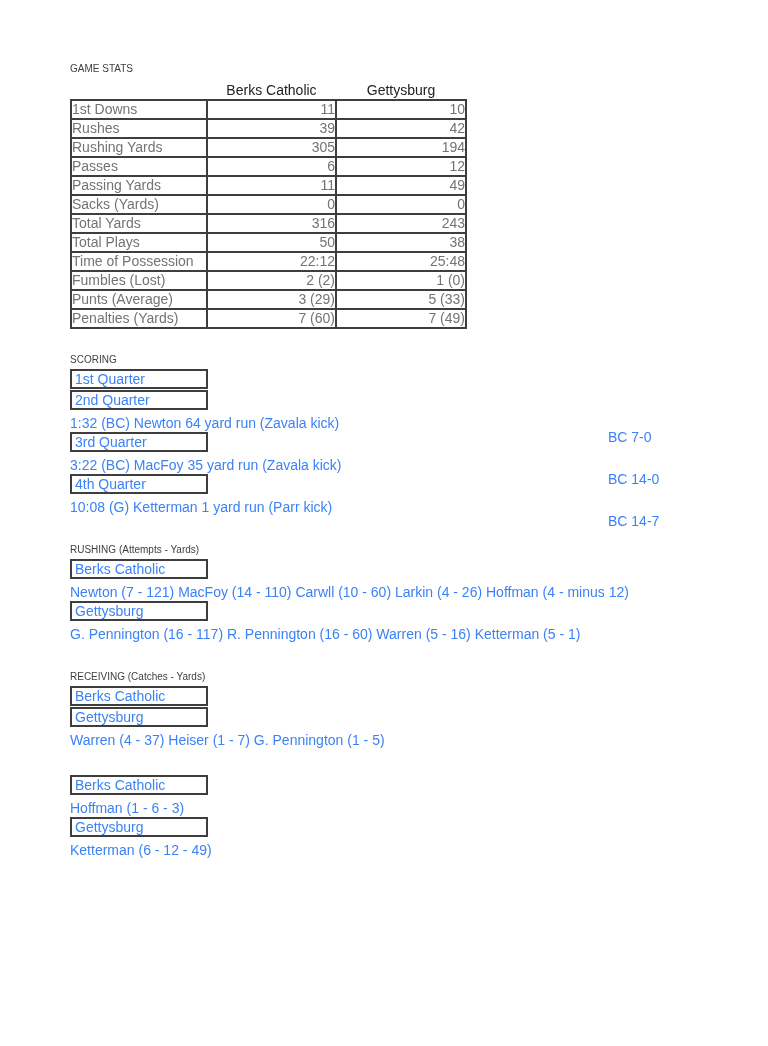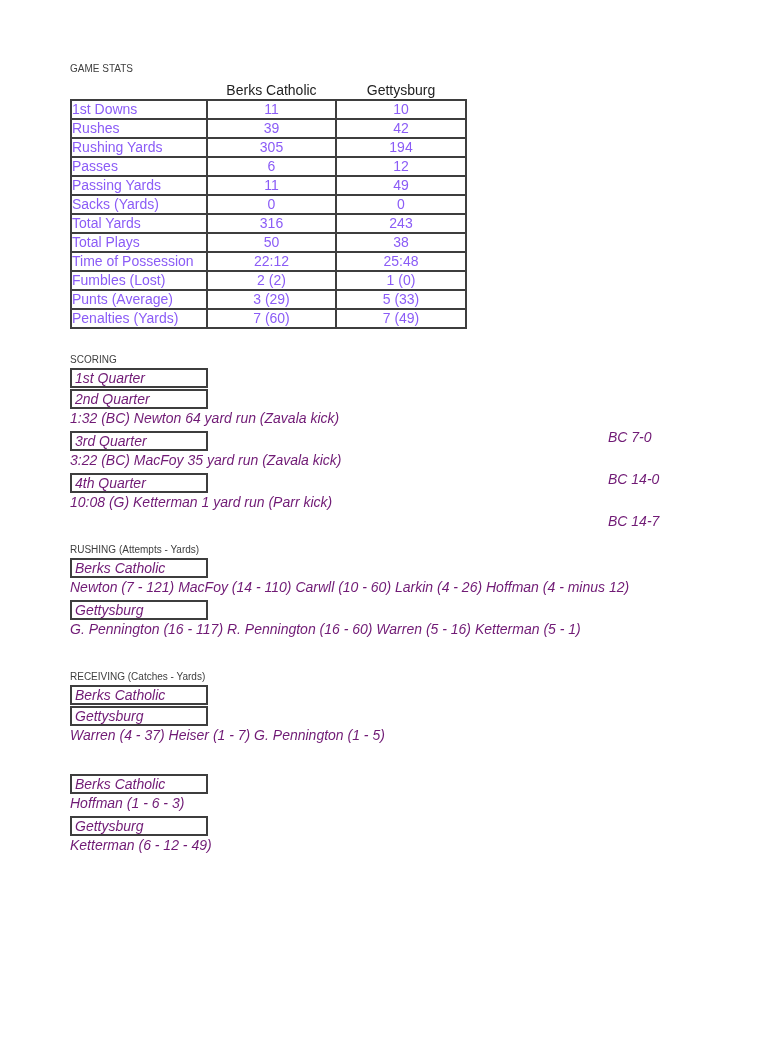--- a/index.html
+++ b/index.html
@@ -37,36 +37,35 @@
     height: 19px;
     text-align: center;
     color: #222222;
   }
   table.stats-table td {
     border: 2px solid #3e3e3e;
     font-size: 14px;
     height: 19px;
     line-height: 17px;
     padding: 0;
-    color: #8b5cf6;
+    color: #737373;
   }
   td.lbl { text-align: left; padding-left: 3px; }
-  td.val { text-align: center; }
+  td.val { text-align: right; }
   
   .section-scoring { margin-top: 22px; }
   .section-gap { margin-top: 26px; }
   .line {
     position: relative;
     height: 21px;
     display: flex;
-    align-items: flex-start;
+    align-items: flex-end;
     font-size: 14px;
     white-space: nowrap;
-    color: #701a75;
-    font-style: italic;
+    color: #3b82f6;
   }
   .teambox {
     display: inline-block;
     width: 138px;
     height: 20px;
     line-height: 16px;
     border: 2px solid #3e3e3e;
     padding-left: 3px;
     font-size: 14px;
     overflow: hidden;

